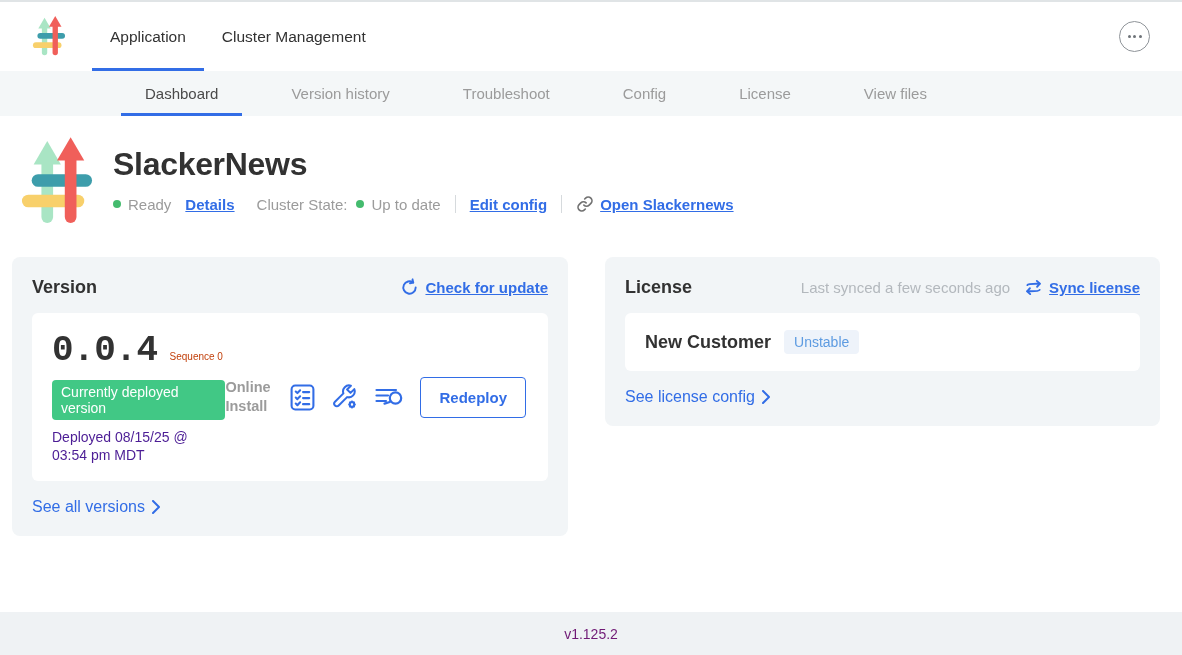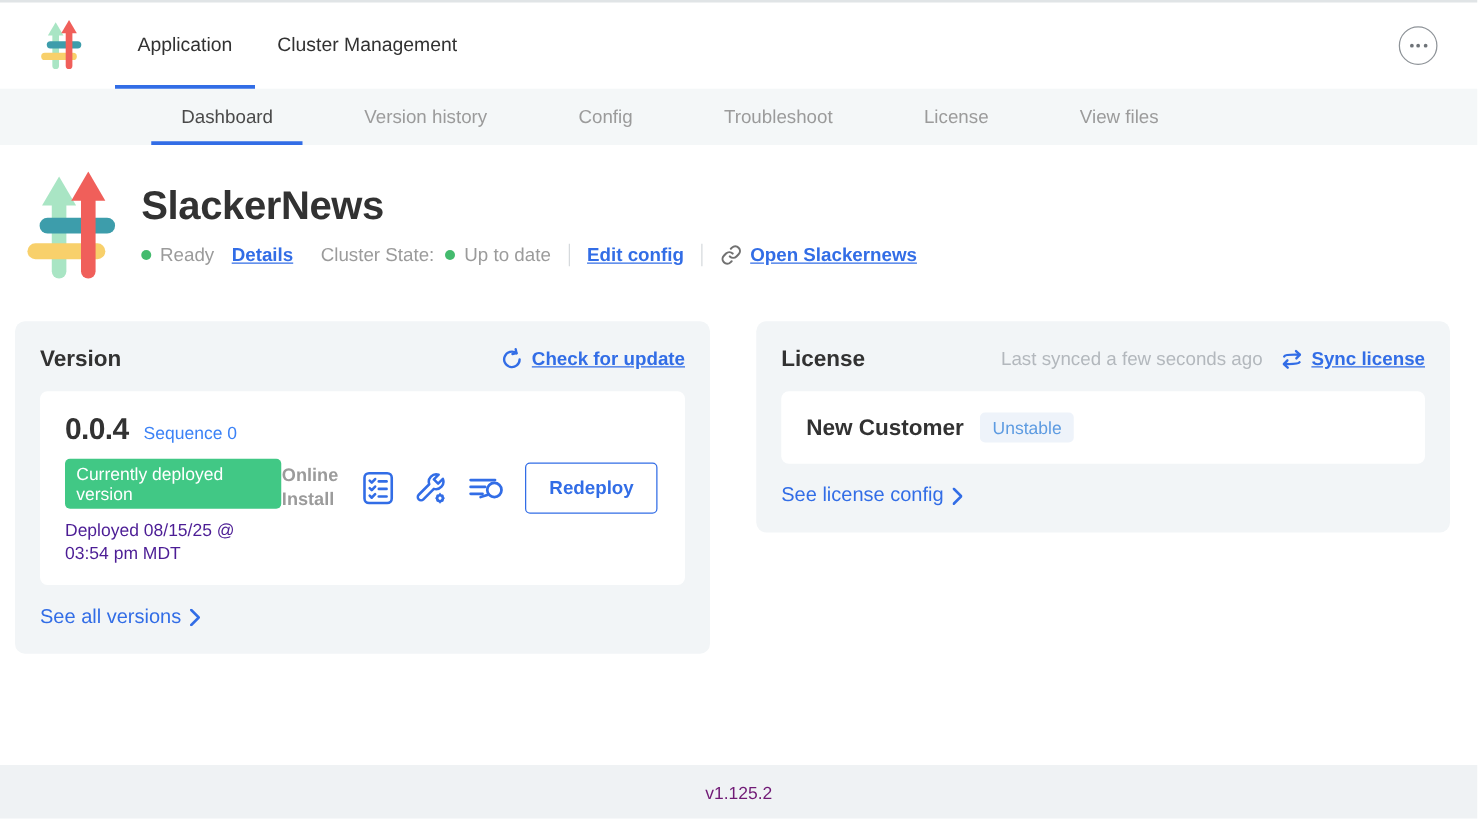--- a/index.html
+++ b/index.html
@@ -142,22 +142,22 @@
   .muted-light { color: #b3b8bd; font-size: 15px; }
 
   .inner-card {
     background: #ffffff;
     border-radius: 6px;
     margin-top: 15px;
     padding: 17px 20px;
   }
   .version-inner { display: flex; justify-content: space-between; align-items: center; }
 
-  .version-number { font-size: 24px; font-weight: 700; letter-spacing: -0.5px; }
-  .sequence { font-size: 14px; color: #3b82f6; margin-left: 12px; }
+  .version-number { font-size: 36px; font-weight: 700; letter-spacing: -0.5px; font-family: Liberation Mono, monospace; }
+  .sequence { font-size: 10px; color: #c2410c; margin-left: 12px; }
   .deployed-badge {
     display: inline-block;
     margin-top: 9px;
     background: var(--green-badge);
     color: #ffffff;
     font-size: 14px;
     padding: 4px 9px;
     border-radius: 4px;
   }
   .deployed-at {
@@ -252,22 +252,22 @@
   <button class="ellipsis-btn">
     <span class="dot"></span>
       <span class="dot"></span>
       <span class="dot"></span>
   </button>
 </header>
 
 <nav class="subnav">
   <button class="subnav-tab active">Dashboard</button>
   <button class="subnav-tab">Version history</button>
+  <button class="subnav-tab">Troubleshoot</button>
   <button class="subnav-tab">Config</button>
-  <button class="subnav-tab">Troubleshoot</button>
   <button class="subnav-tab">License</button>
   <button class="subnav-tab">View files</button>
 </nav>
 
 <main>
 
   <section class="app-header">
     <div class="logo-lg">
       <svg viewBox="0 0 76 92" width="74" height="90">
         <g>

